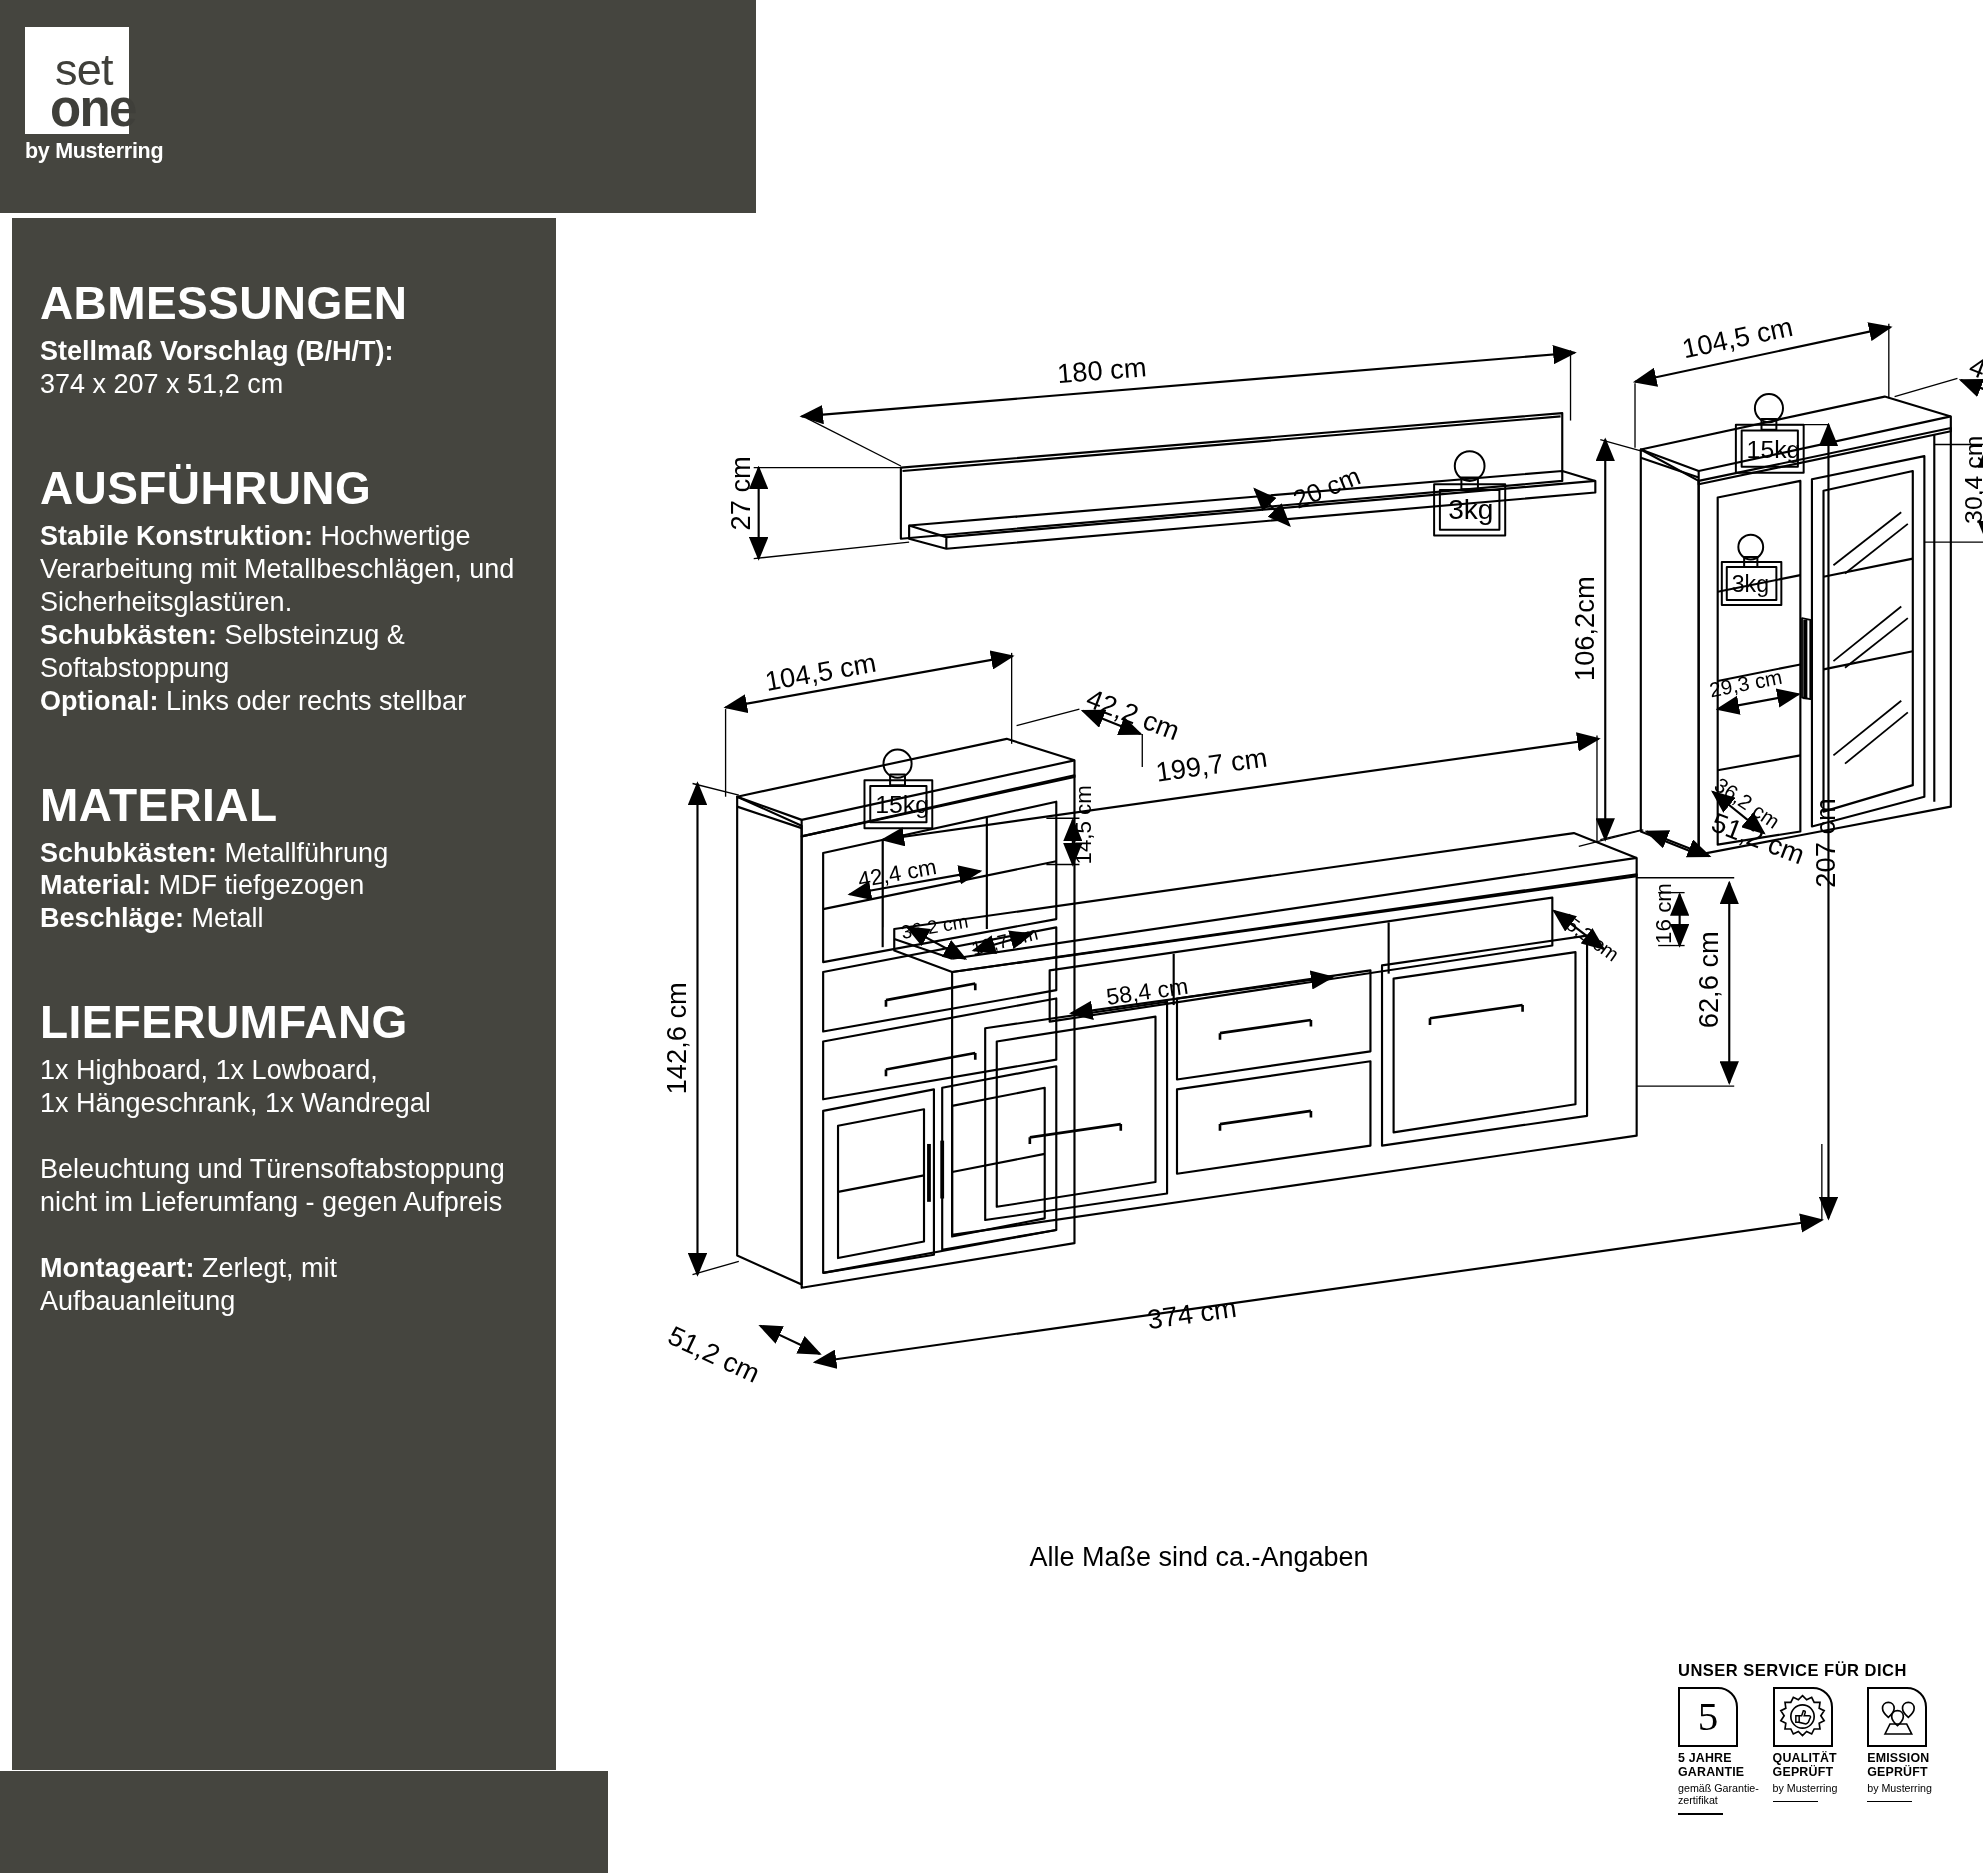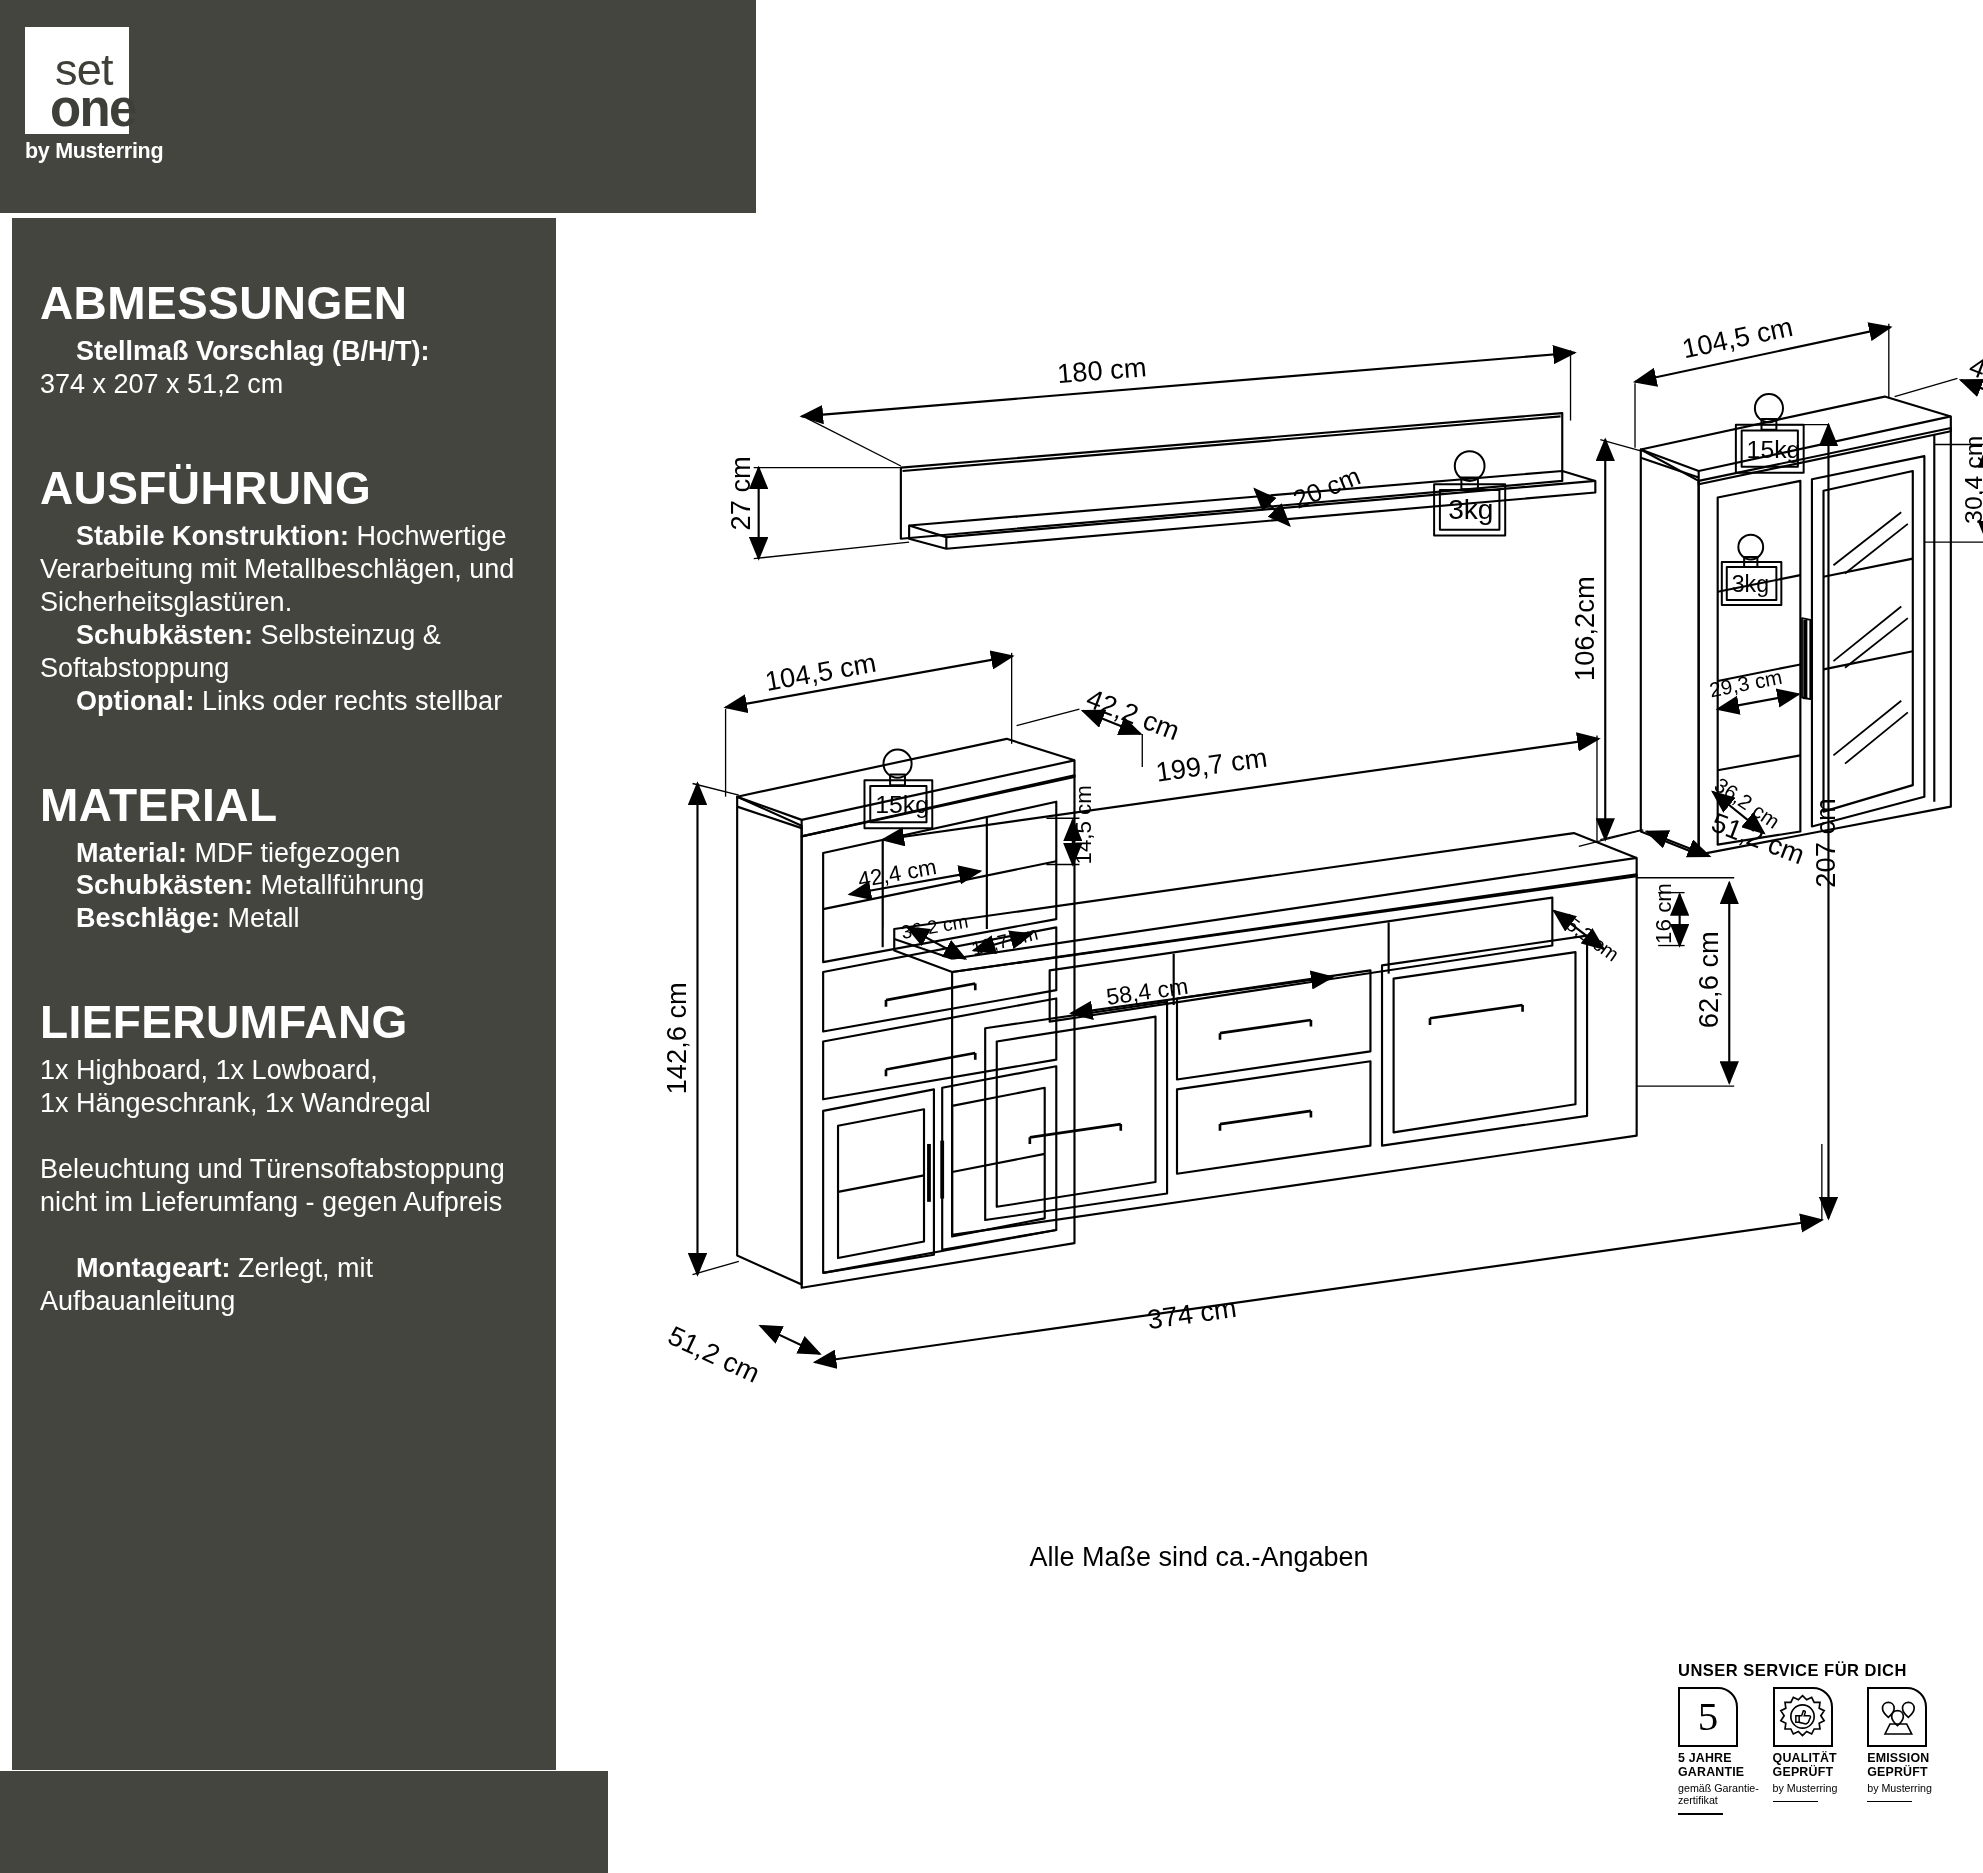--- a/index.html
+++ b/index.html
@@ -25,21 +25,21 @@
       text-align:center;letter-spacing:-0.4px;}
 
   
   #sidebar{position:absolute;left:12px;top:218px;width:544px;height:1552px;
       background:#45453f;color:#fff;box-sizing:border-box;
       padding:58px 28px 0 28px;}
   #sidebar-foot{position:absolute;left:0;top:1771px;width:608px;height:103px;
       background:#45453f;}
   .sec-h{font-size:46px;font-weight:700;letter-spacing:0.4px;margin:0 0 5px 0;}
   .sec-line{font-size:27px;line-height:1.22;margin:0;}
-  .sec-line b{font-weight:700;margin-left:36px;}
+  .sec-line b{font-weight:700;}
   .gap-lg{height:60px;}
   .gap-md{height:33px;}
 
   
   #drawing{position:absolute;left:661px;top:218px;width:1323px;height:1422px;}
   #drawing svg{display:block;}
   #note-wrap{position:absolute;left:827px;top:1542px;width:744px;text-align:center;
       font-size:27px;}
 
   
@@ -75,22 +75,22 @@
   <p class="sec-line">374 x 207 x 51,2 cm</p>
 
   <div class="gap-lg"></div>
   <h2 class="sec-h">AUSFÜHRUNG</h2>
   <p class="sec-line"><b>Stabile Konstruktion:</b><span> Hochwertige Verarbeitung mit Metallbeschlägen, und Sicherheitsglastüren.</span></p>
   <p class="sec-line"><b>Schubkästen:</b><span> Selbsteinzug &amp; Softabstoppung</span></p>
   <p class="sec-line"><b> Optional:</b><span> Links oder rechts stellbar</span></p>
 
   <div class="gap-lg"></div>
   <h2 class="sec-h">MATERIAL</h2>
+  <p class="sec-line"><b>Schubkästen:</b><span> Metallführung</span></p>
   <p class="sec-line"><b>Material:</b><span> MDF tiefgezogen</span></p>
-  <p class="sec-line"><b>Schubkästen:</b><span> Metallführung</span></p>
   <p class="sec-line"><b>Beschläge:</b><span> Metall</span></p>
 
   <div class="gap-lg"></div>
   <h2 class="sec-h">LIEFERUMFANG</h2>
   <p class="sec-line">1x Highboard, 1x Lowboard,</p>
   <p class="sec-line">1x Hängeschrank, 1x Wandregal</p>
   <div class="gap-md"></div>
   <p class="sec-line">Beleuchtung und Türensoftabstoppung</p>
   <p class="sec-line">nicht im Lieferumfang - gegen Aufpreis</p>
   <div class="gap-md"></div>

